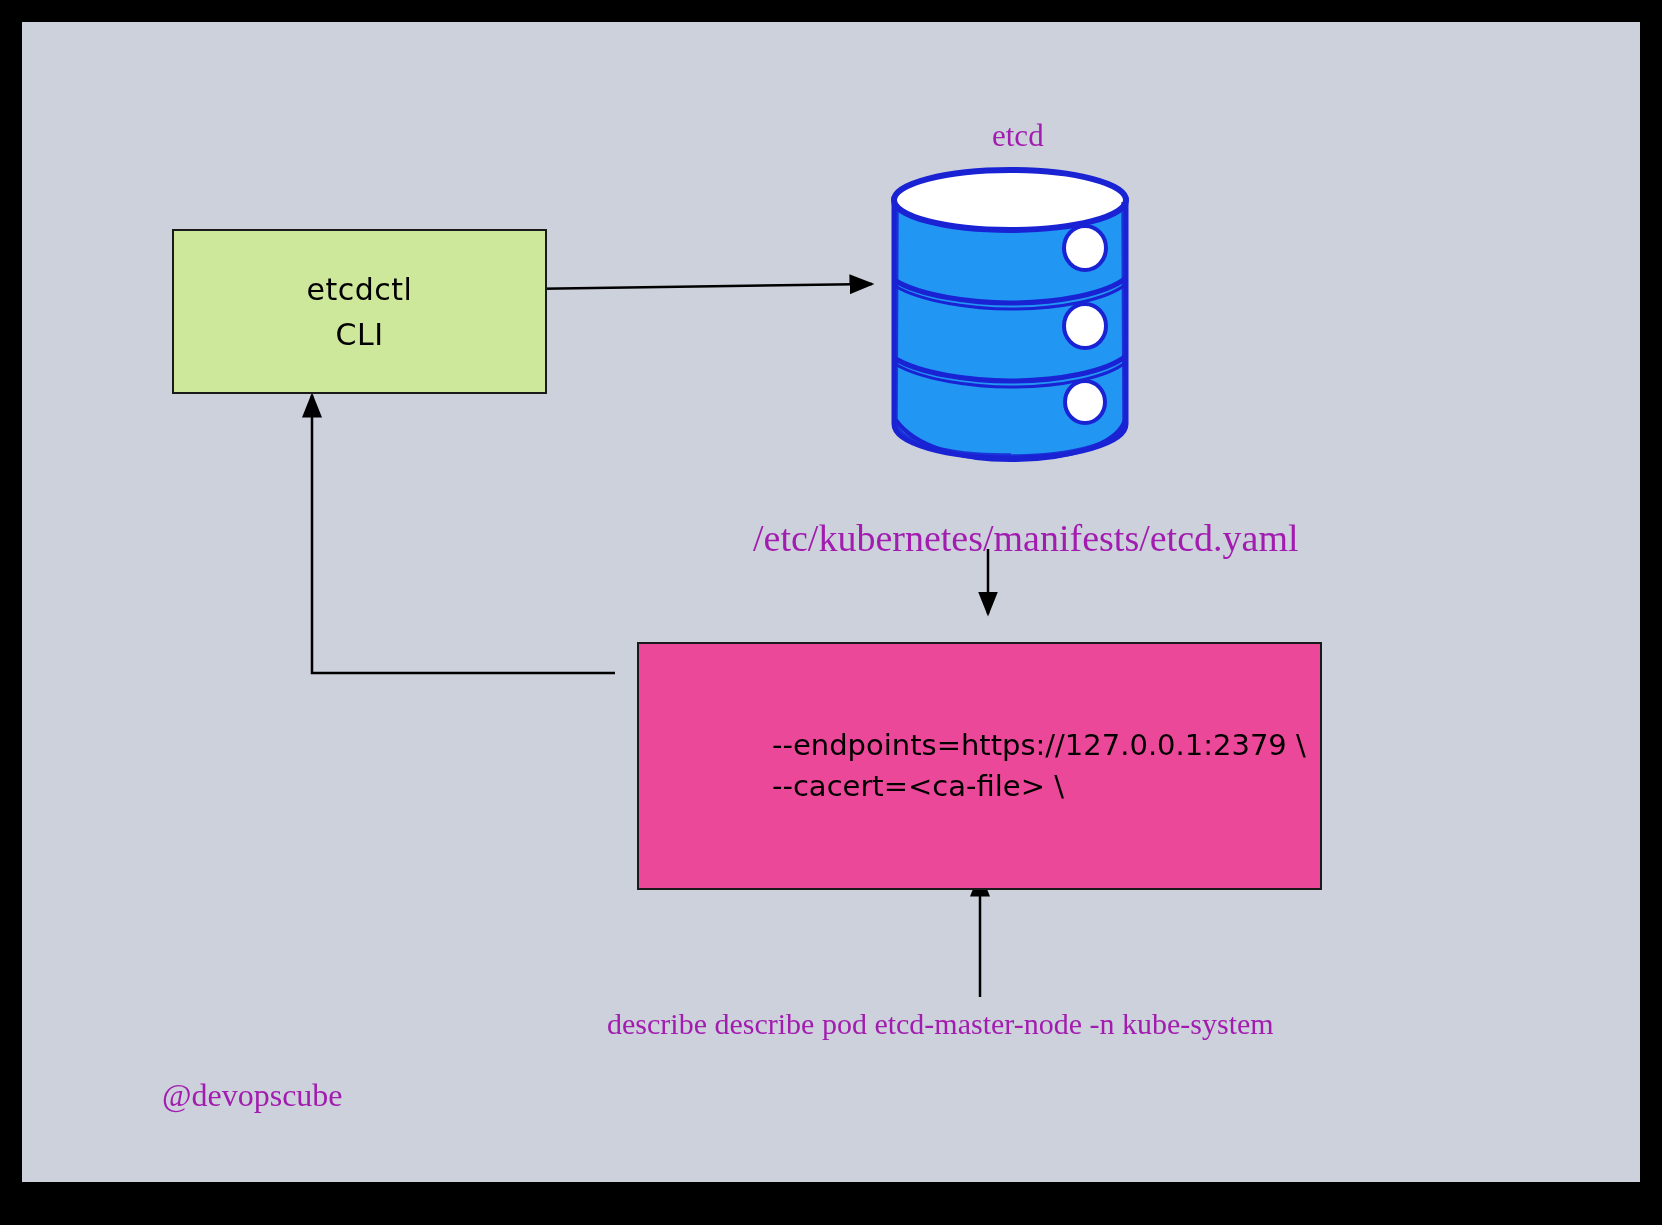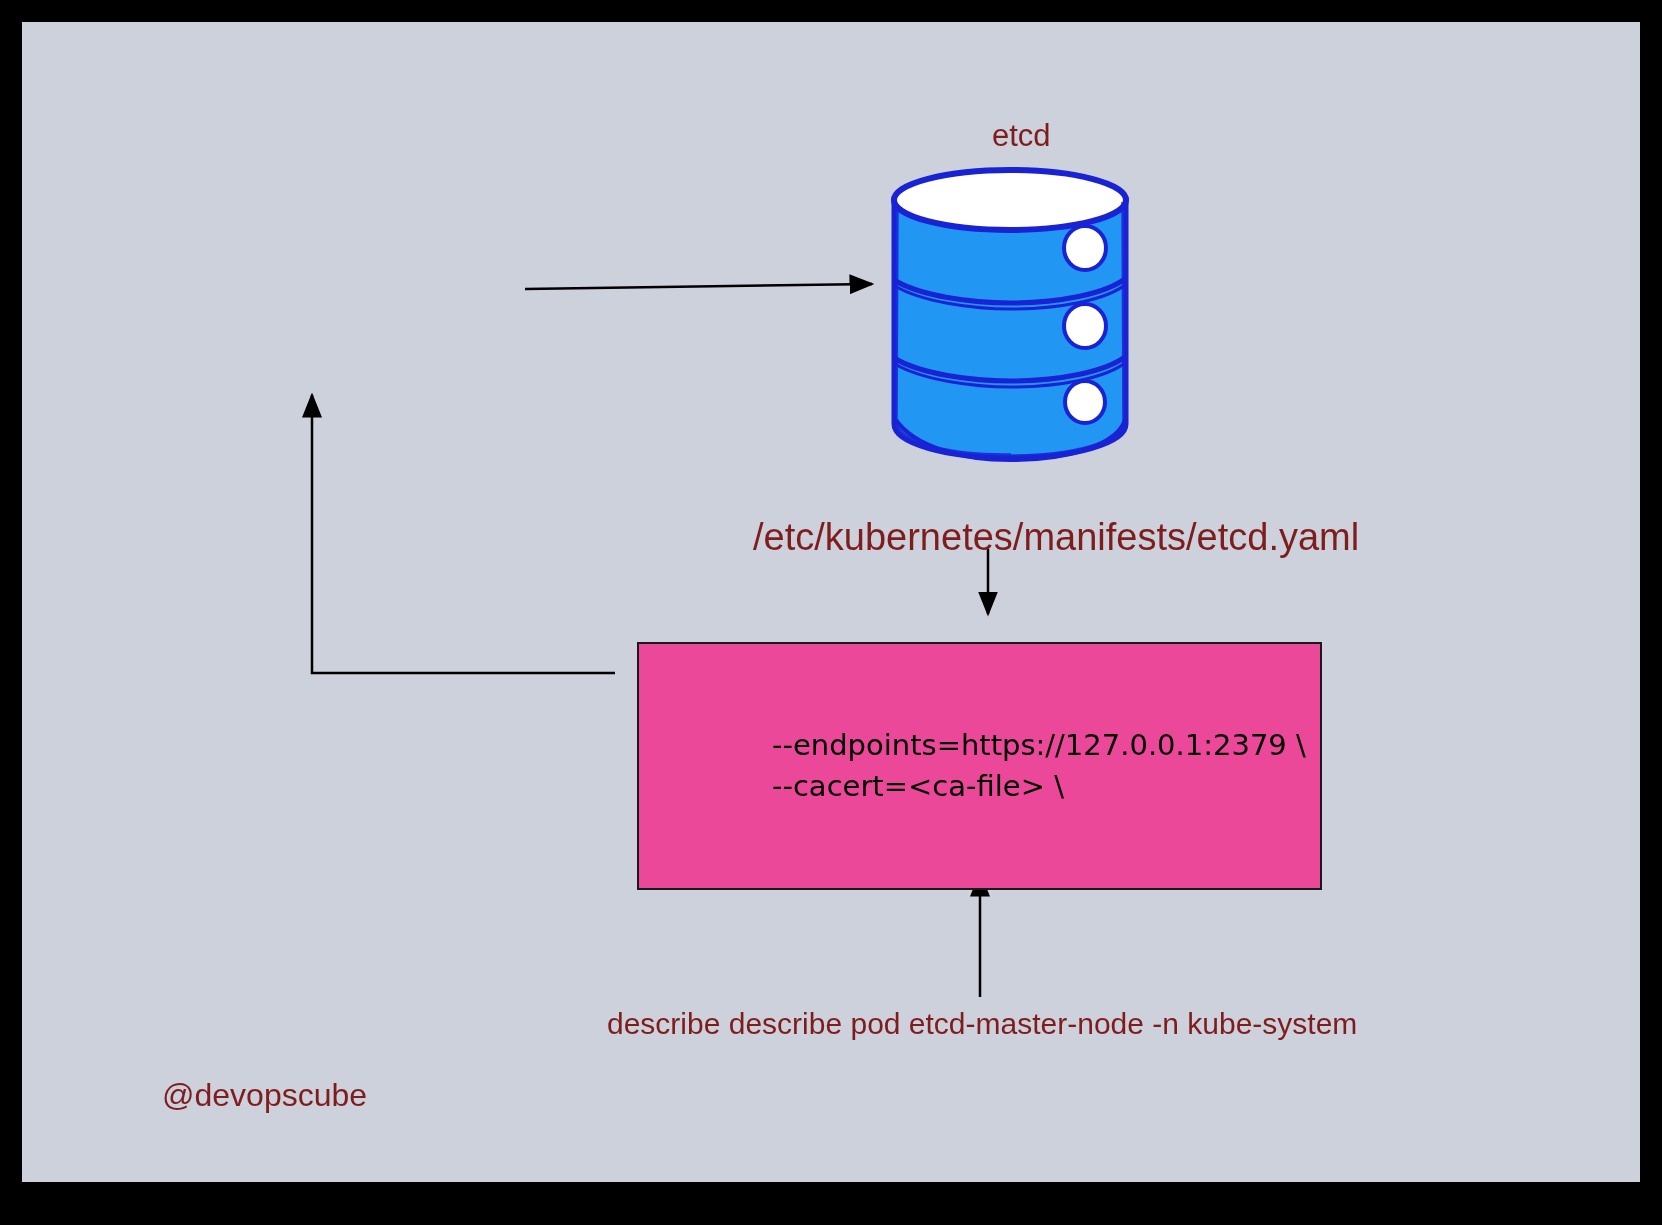--- a/index.html
+++ b/index.html
@@ -60,22 +60,22 @@
   }
   #flags-box .flag-line {
     font-family: "DejaVu Sans", sans-serif;
     font-size: 29px;
     color: #000;
     line-height: 1.42;
     white-space: pre;
   }
   .plain-label {
     position: absolute;
-    font-family: Liberation Sans, sans-serif;
-    color: #7f1d1d;
+    font-family: Liberation Serif, serif;
+    color: #a21caf;
     white-space: nowrap;
   }
   #etcd-title {
     left: 970px;
     top: 96px;
     font-size: 31px;
   }
   #manifest-label {
     left: 731px;
     top: 494px;
@@ -156,20 +156,24 @@
         <ellipse cx="205" cy="96" rx="21" ry="22" fill="#ffffff" stroke="#1a23d4" stroke-width="4"></ellipse>
         <ellipse cx="205" cy="174" rx="21" ry="22" fill="#ffffff" stroke="#1a23d4" stroke-width="4"></ellipse>
         <ellipse cx="205" cy="250" rx="20" ry="21" fill="#ffffff" stroke="#1a23d4" stroke-width="4"></ellipse>
 
         <path d="M16,268 C34,294 80,308 131,308 C186,308 236,294 245,268" fill="none" stroke="#1a23d4" stroke-width="4"></path>
       </svg>
     </div>
 
     <div class="plain-label" id="etcd-title">etcd</div>
 
+    <div class="node-box" id="etcdctl-box">
+      <div class="line">etcdctl</div>
+      <div class="line">CLI</div>
+    </div>
 
     <div class="node-box" id="flags-box">
       <div class="flag-line">--endpoints=https://127.0.0.1:2379 \</div>
       <div class="flag-line">--cacert=&lt;ca-file&gt; \</div>
     </div>
 
     <div class="plain-label" id="manifest-label">/etc/kubernetes/manifests/etcd.yaml</div>
 
     <div class="plain-label" id="kubectl-label">describe describe pod etcd-master-node -n kube-system</div>
 

